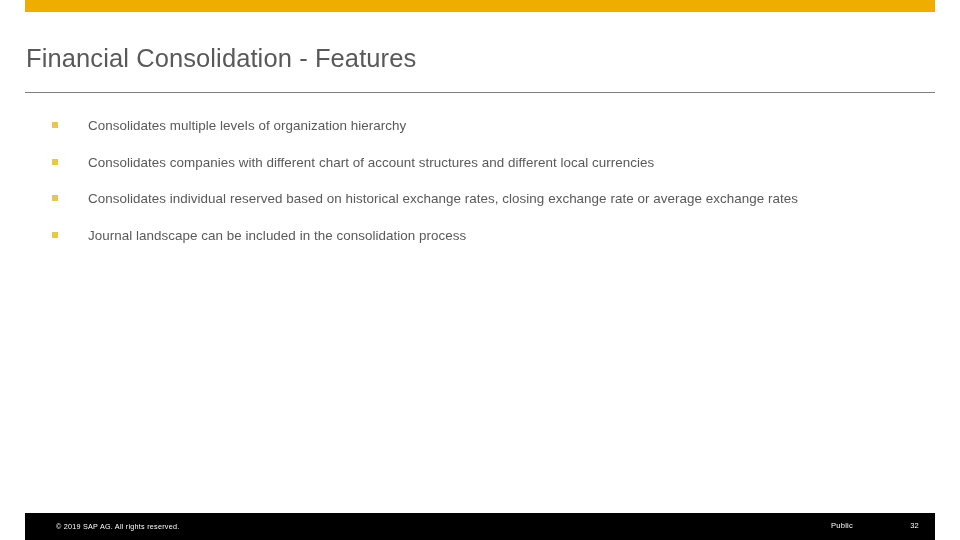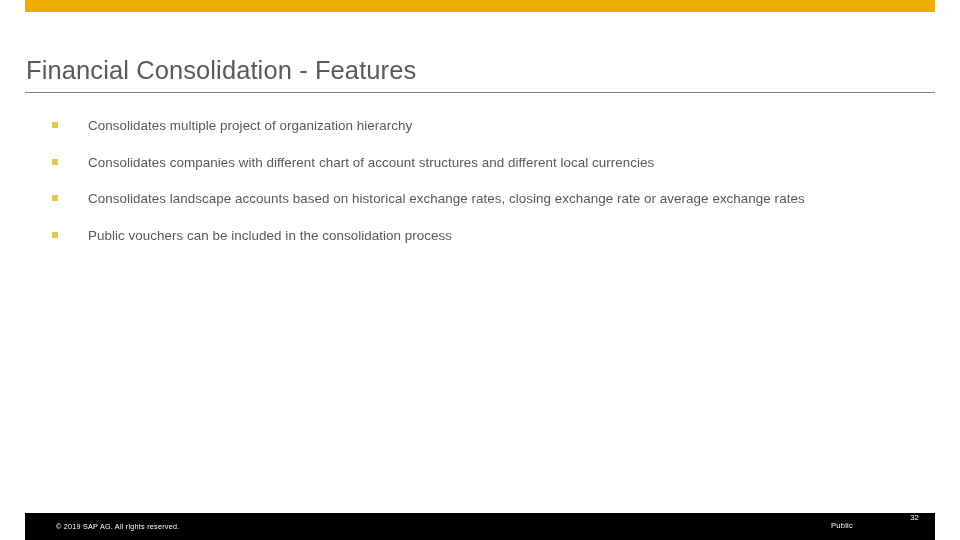--- a/index.html
+++ b/index.html
@@ -30,21 +30,21 @@
     top: 0px;
     width: 910px;
     height: 12px;
     background: #efad00;
   }
 
   
   .title {
     position: absolute;
     left: 26px;
-    top: 36px;
+    top: 24px;
     width: 900px;
     font-size: 25.5px;
     line-height: 34px;
     font-weight: normal;
     color: #595959;
     letter-spacing: 0.1px;
     white-space: nowrap;
   }
 
   
@@ -122,21 +122,21 @@
     line-height: 10px;
     color: #ffffff;
     letter-spacing: 0.2px;
     white-space: nowrap;
     margin-left: 16px;
   }
 
   .footer-pagenum {
     position: absolute;
     right: 16px;
-    top: 0;
+    top: 8px;
     font-size: 7.6px;
     line-height: 10px;
     color: #ffffff;
     letter-spacing: 0.2px;
     white-space: nowrap;
   }
 </style>
 </head>
 <body>
 
@@ -145,38 +145,38 @@
   <div class="top-bar"></div>
 
   <h1 class="title">Financial Consolidation - Features</h1>
 
   <div class="title-rule"></div>
 
   <div class="bullets">
 
     <div class="bullet-row">
       <span class="bullet-marker"></span>
-      <span class="bullet-text">Consolidates multiple project of organization hierarchy</span>
+      <span class="bullet-text">Consolidates multiple levels of organization hierarchy</span>
     </div>
 
     <div class="bullet-row">
       <span class="bullet-marker"></span>
       <span class="bullet-text">Consolidates companies with different chart of account structures and different local currencies</span>
     </div>
 
     <div class="bullet-row">
       <span class="bullet-marker"></span>
-      <span class="bullet-text">Consolidates landscape accounts based on historical exchange rates, closing exchange rate or average exchange rates</span>
+      <span class="bullet-text">Consolidates individual reserved based on historical exchange rates, closing exchange rate or average exchange rates</span>
     </div>
 
 
 
     <div class="bullet-row">
       <span class="bullet-marker"></span>
-      <span class="bullet-text">Public vouchers can be included in the consolidation process</span>
+      <span class="bullet-text">Journal landscape can be included in the consolidation process</span>
     </div>
 
 
   </div>
 
   <div class="footer">
     <span class="footer-copyright">©  2019 SAP AG. All rights reserved.</span>
     <span class="footer-classification">Public</span>
     <span class="footer-pagenum">32</span>
   </div>

